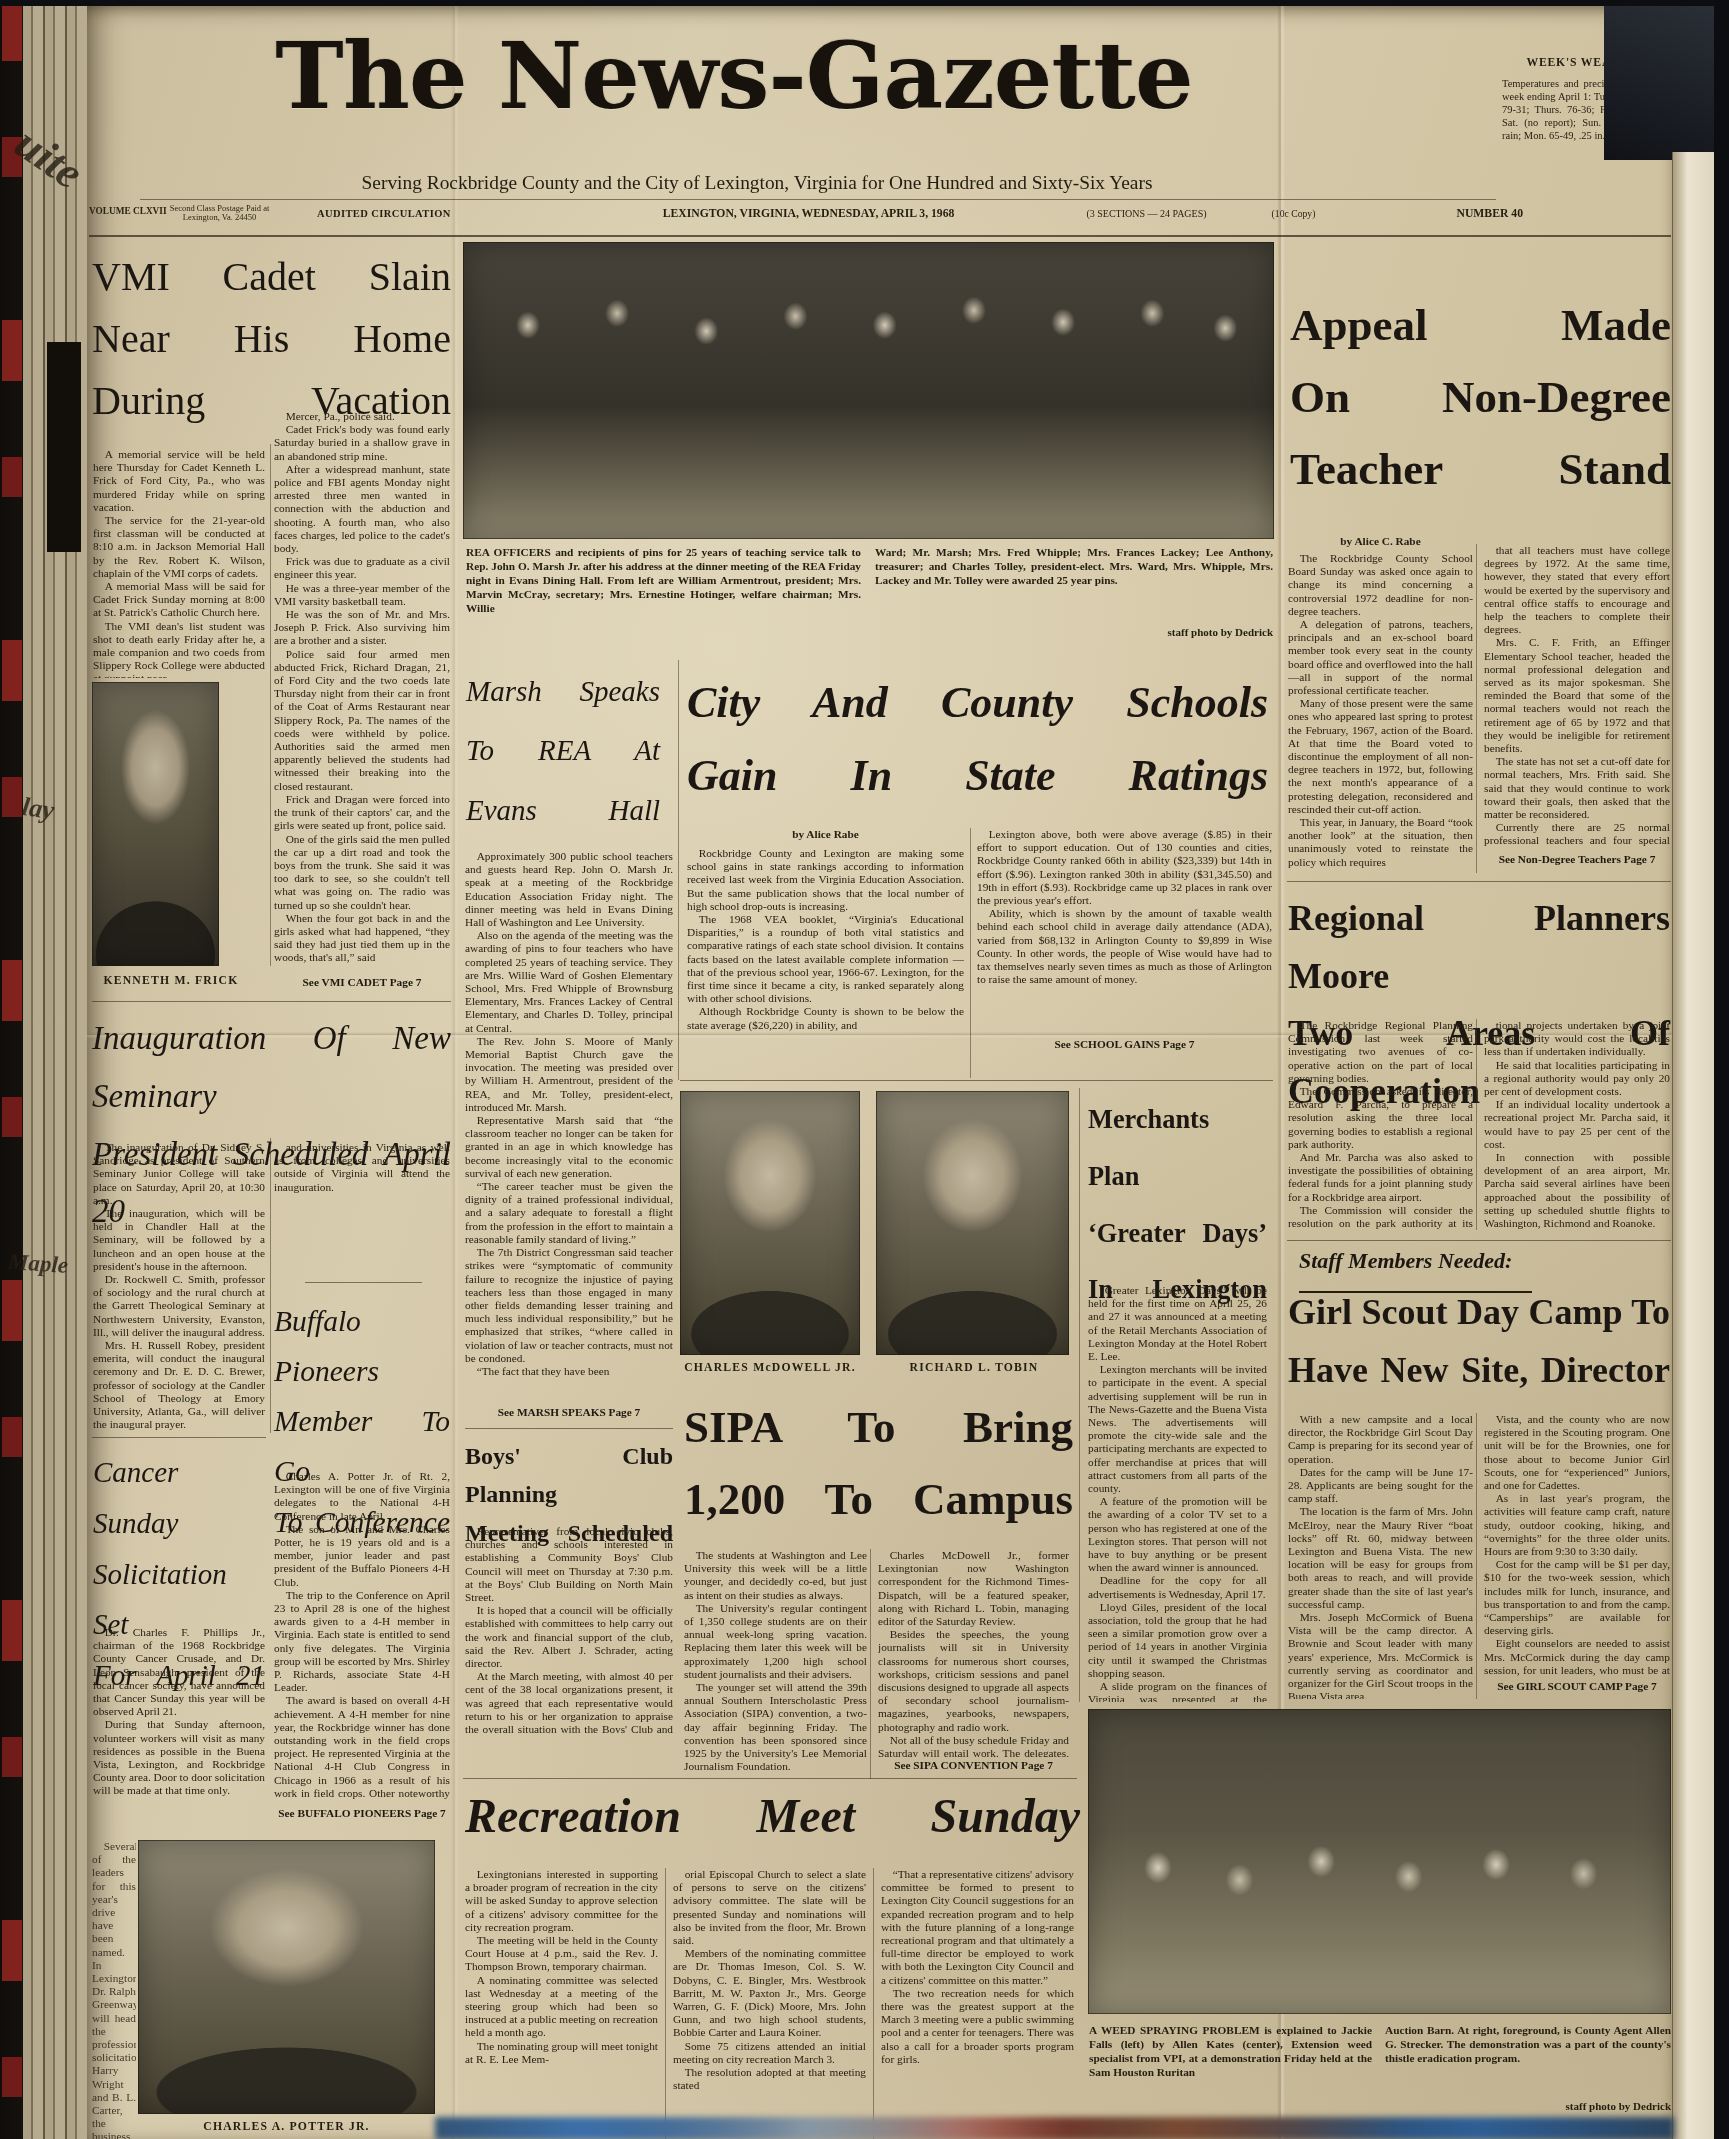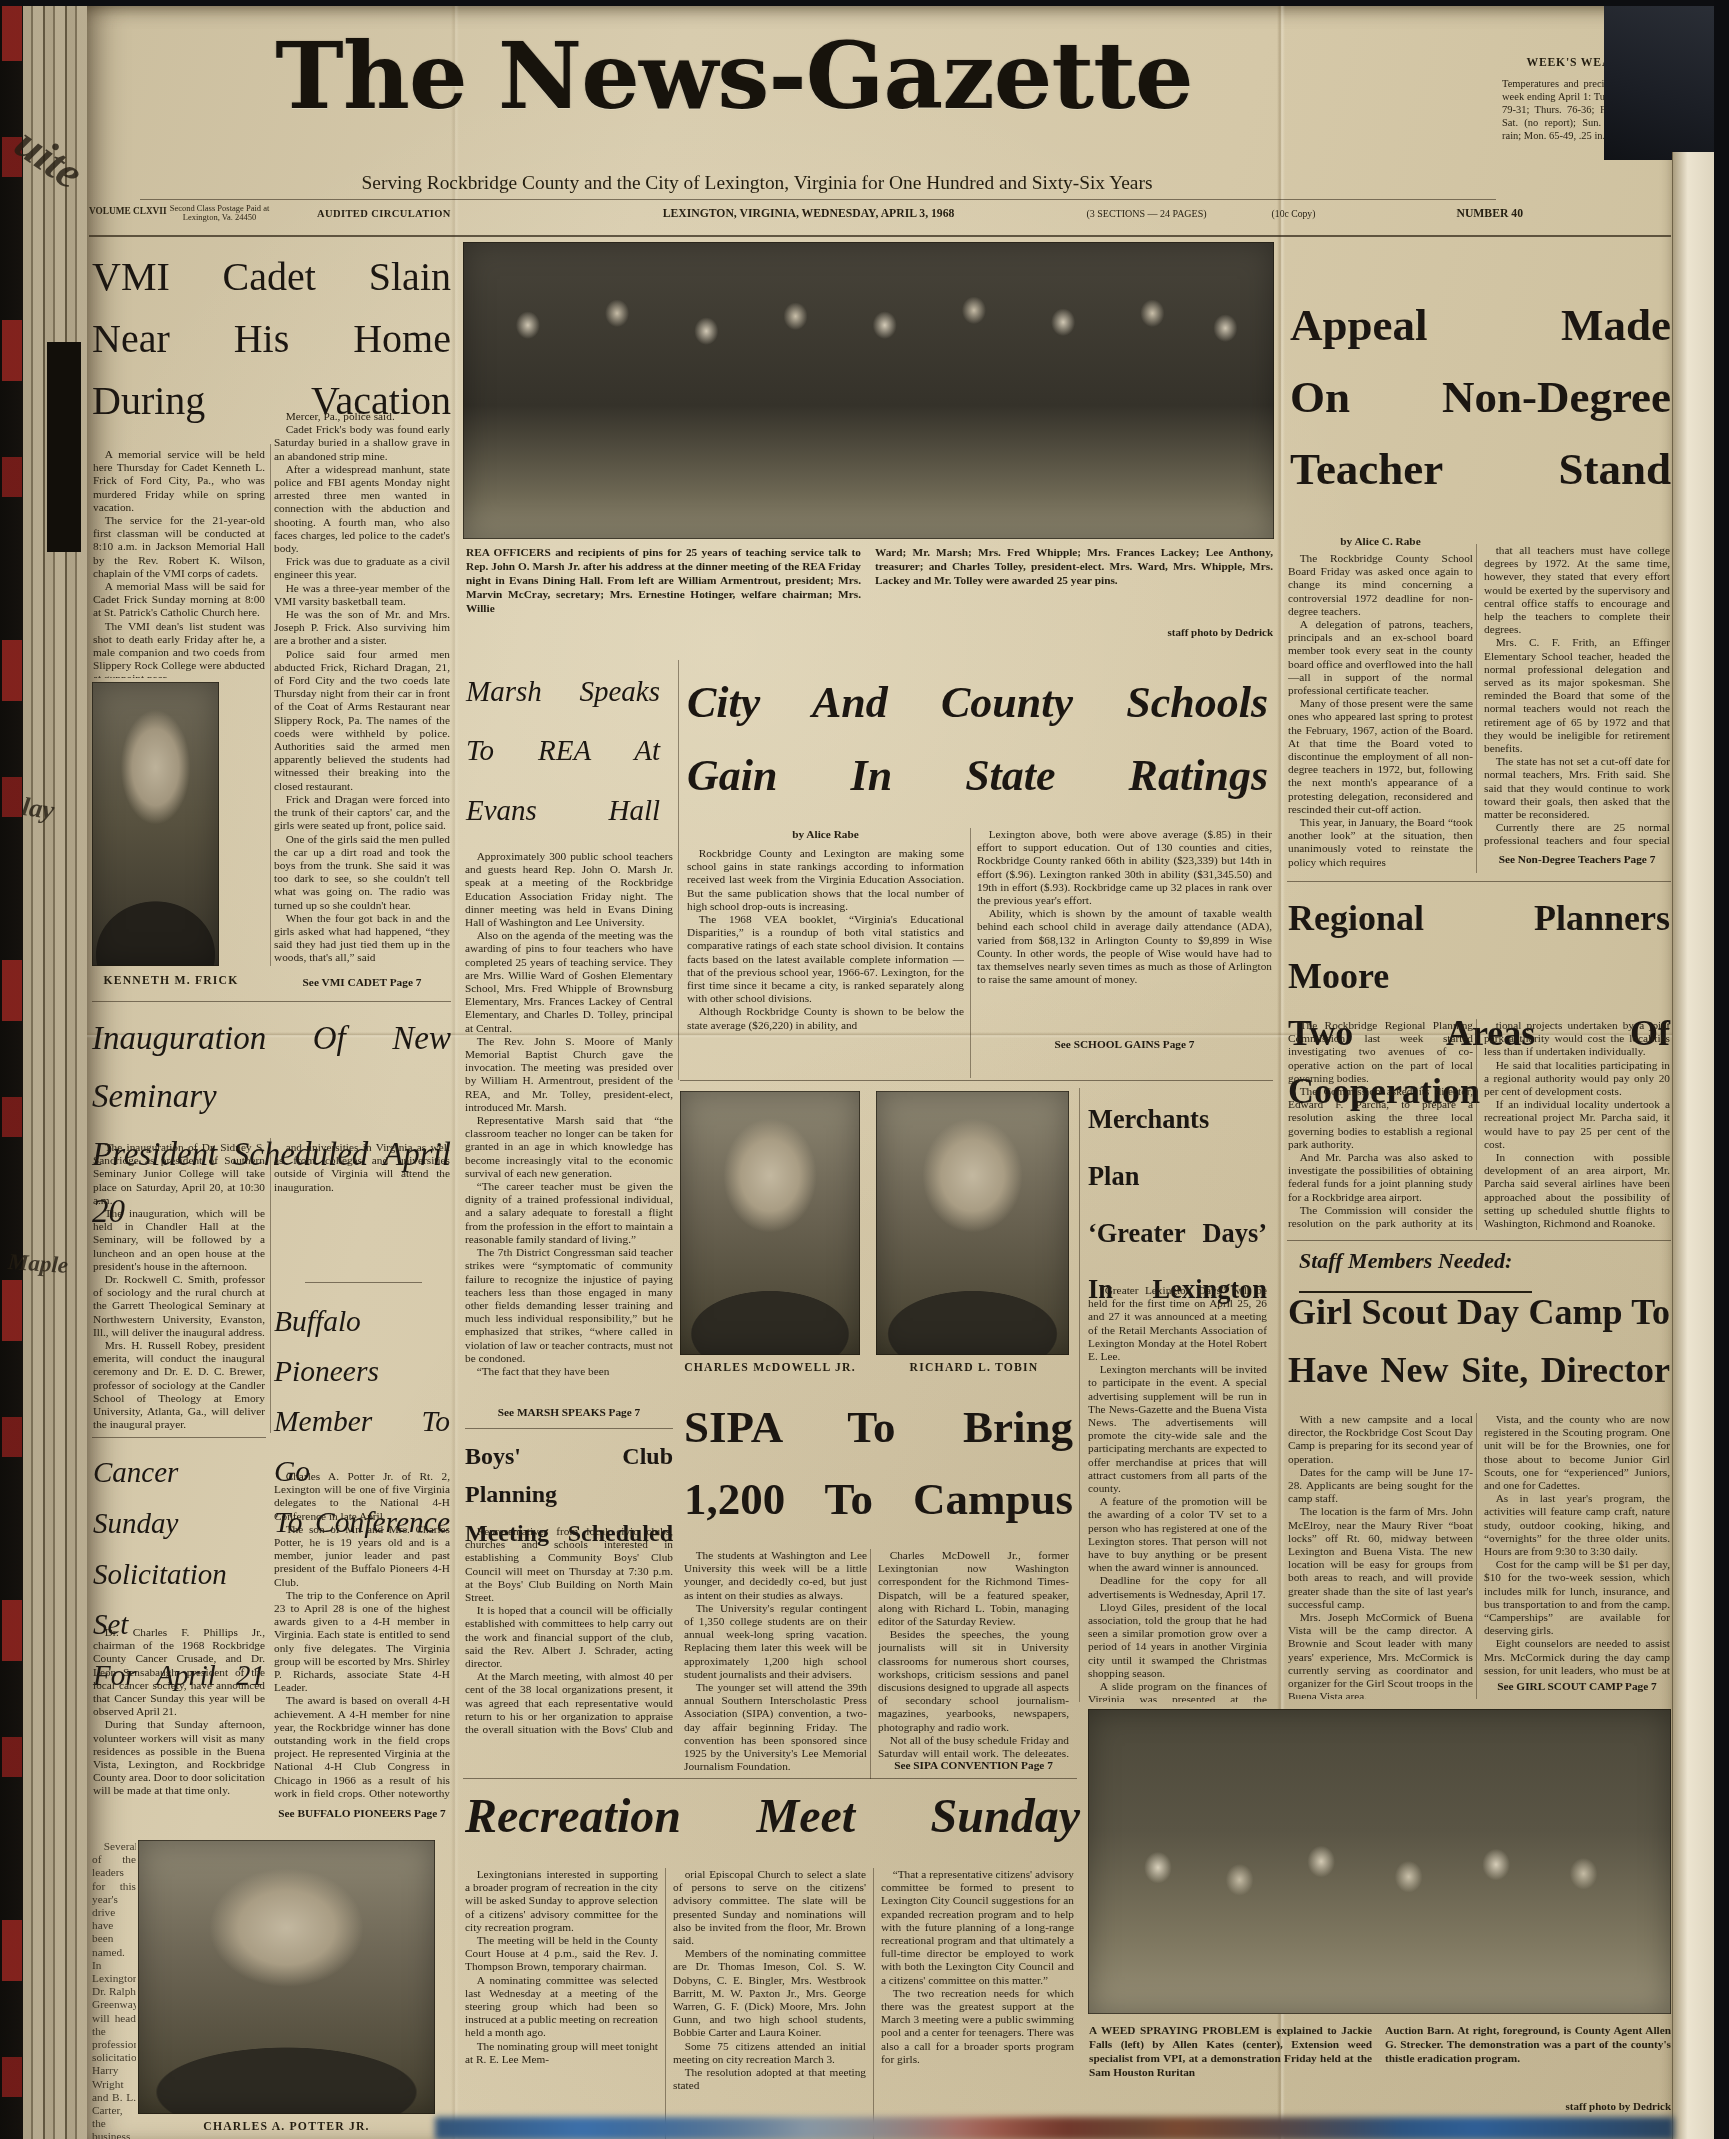--- a/index.html
+++ b/index.html
@@ -193,21 +193,21 @@
     <div class="abs seeline" style="left:977px;top:1038px;width:295px;">See SCHOOL GAINS Page 7</div>
     <div class="abs hrule thin" style="left:680px;top:1080px;width:593px;"></div>
   </div>
 
   <div>
     <div class="abs hl serifb" style="left:1290px;top:289px;width:381px;font-size:45px;line-height:1.6;">Appeal  Made
 On Non-Degree
 Teacher  Stand</div>
     <div class="abs byline" style="left:1288px;top:535px;width:185px;text-align:center;">by Alice C. Rabe</div>
     <div class="abs col" style="left:1288px;top:552px;width:185px;height:317px;">
-        <p>The Rockbridge County School Board Friday was asked once again to change its mind concerning a controversial 1972 deadline for non-degree teachers.</p>
+        <p>The Rockbridge County School Board Sunday was asked once again to change its mind concerning a controversial 1972 deadline for non-degree teachers.</p>
         <p>A delegation of patrons, teachers, principals and an ex-school board member took every seat in the county board office and overflowed into the hall—all in support of the normal professional certificate teacher.</p>
         <p>Many of those present were the same ones who appeared last spring to protest the February, 1967, action of the Board. At that time the Board voted to discontinue the employment of all non-degree teachers in 1972, but, following the next month's appearance of a protesting delegation, reconsidered and rescinded their cut-off action.</p>
         <p>This year, in January, the Board “took another look” at the situation, then unanimously voted to reinstate the policy which requires</p>
       </div>
     <div class="abs vrule" style="left:1476px;top:544px;height:329px;"></div>
     <div class="abs col" style="left:1484px;top:544px;width:186px;height:305px;">
         <p>that all teachers must have college degrees by 1972. At the same time, however, they stated that every effort would be exerted by the supervisory and central office staffs to encourage and help the teachers to complete their degrees.</p>
         <p>Mrs. C. F. Frith, an Effinger Elementary School teacher, headed the normal professional delegation and served as its major spokesman. She reminded the Board that some of the normal teachers would not reach the retirement age of 65 by 1972 and that they would be ineligible for retirement benefits.</p>
         <p>The state has not set a cut-off date for normal teachers, Mrs. Frith said. She said that they would continue to work toward their goals, then asked that the matter be reconsidered.</p>
         <p>Currently there are 25 normal professional teachers and four special license teachers in the county school system. The special license certificate will not be recognized</p>
@@ -233,21 +233,21 @@
         <p>In connection with possible development of an area airport, Mr. Parcha said several airlines have been approached about the possibility of setting up scheduled shuttle flights to Washington, Richmond and Roanoke.</p>
       </div>
     <div class="abs hrule thin" style="left:1287px;top:1240px;width:384px;"></div>
   </div>
 
   <div>
     <div class="abs" style="left:1299px;top:1248px;width:233px;font-size:22px;font-weight:700;font-style:italic;color:#1c1712;border-bottom:2.3px solid #241e11;padding-bottom:17px;">Staff Members Needed:</div>
     <div class="abs hl" style="left:1288px;top:1284px;width:382px;font-size:36px;line-height:1.6;font-weight:600;">Girl Scout Day Camp To
 Have New Site, Director</div>
     <div class="abs col" style="left:1288px;top:1413px;width:185px;height:286px;">
-        <p>With a new campsite and a local director, the Rockbridge Cost Scout Day Camp is preparing for its second year of operation.</p>
+        <p>With a new campsite and a local director, the Rockbridge Girl Scout Day Camp is preparing for its second year of operation.</p>
         <p>Dates for the camp will be June 17-28. Applicants are being sought for the camp staff.</p>
         <p>The location is the farm of Mrs. John McElroy, near the Maury River “boat locks” off Rt. 60, midway between Lexington and Buena Vista. The new location will be easy for groups from both areas to reach, and will provide greater shade than the site of last year's successful camp.</p>
         <p>Mrs. Joseph McCormick of Buena Vista will be the camp director. A Brownie and Scout leader with many years' experience, Mrs. McCormick is currently serving as coordinator and organizer for the Girl Scout troops in the Buena Vista area.</p>
       </div>
     <div class="abs vrule" style="left:1476px;top:1413px;height:286px;"></div>
     <div class="abs col" style="left:1484px;top:1413px;width:186px;height:264px;">
         <p>Vista, and the county who are now registered in the Scouting program. One unit will be for the Brownies, one for those about to become Junior Girl Scouts, one for “experienced” Juniors, and one for Cadettes.</p>
         <p>As in last year's program, the activities will feature camp craft, nature study, outdoor cooking, hiking, and “overnights” for the three older units. Hours are from 9:30 to 3:30 daily.</p>
         <p>Cost for the camp will be $1 per day, $10 for the two-week session, which includes milk for lunch, insurance, and bus transportation to and from the camp. “Camperships” are available for deserving girls.</p>
         <p>Eight counselors are needed to assist Mrs. McCormick during the day camp session, for unit leaders, who must be at least 21 years of age, and four assistant leaders, at least 18 years old.</p>

